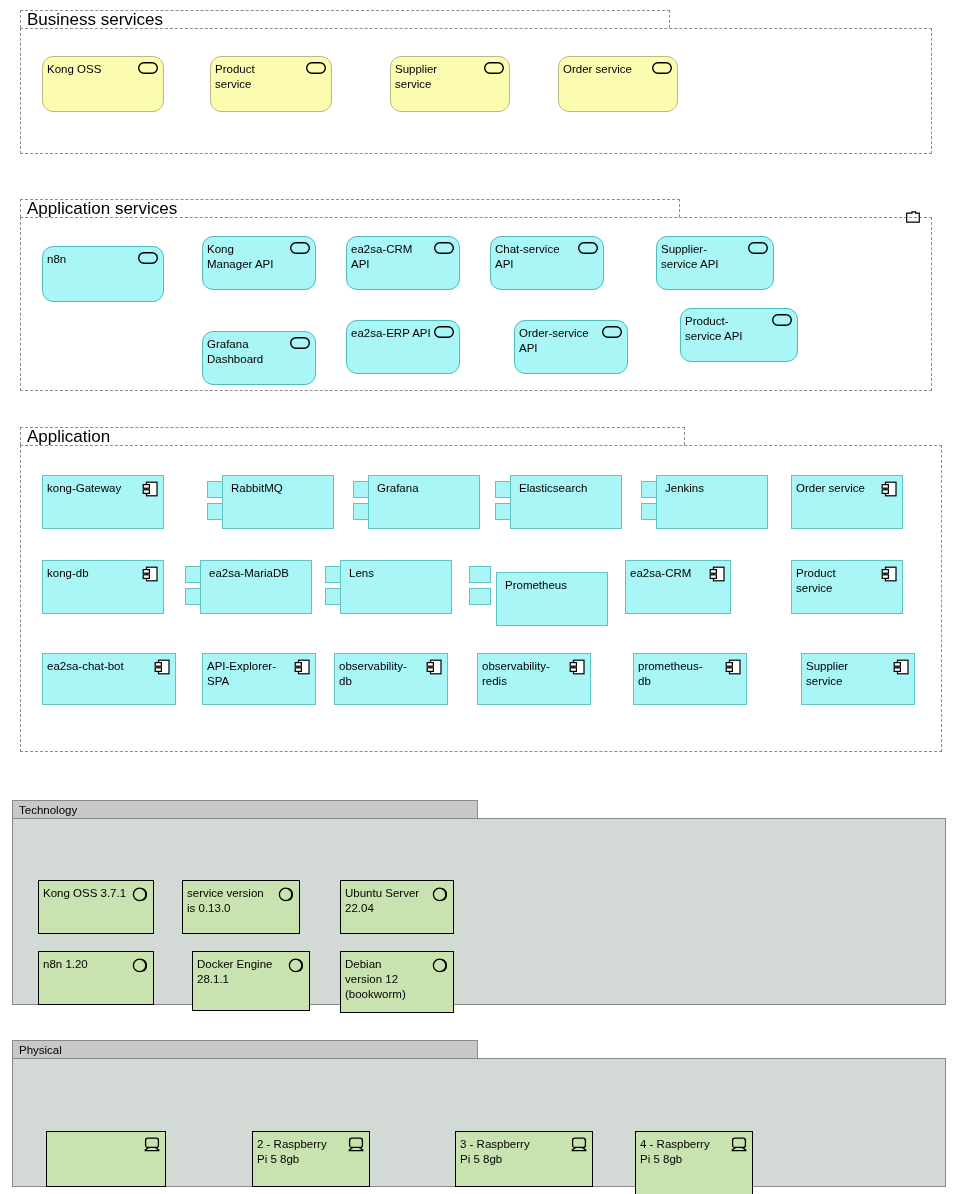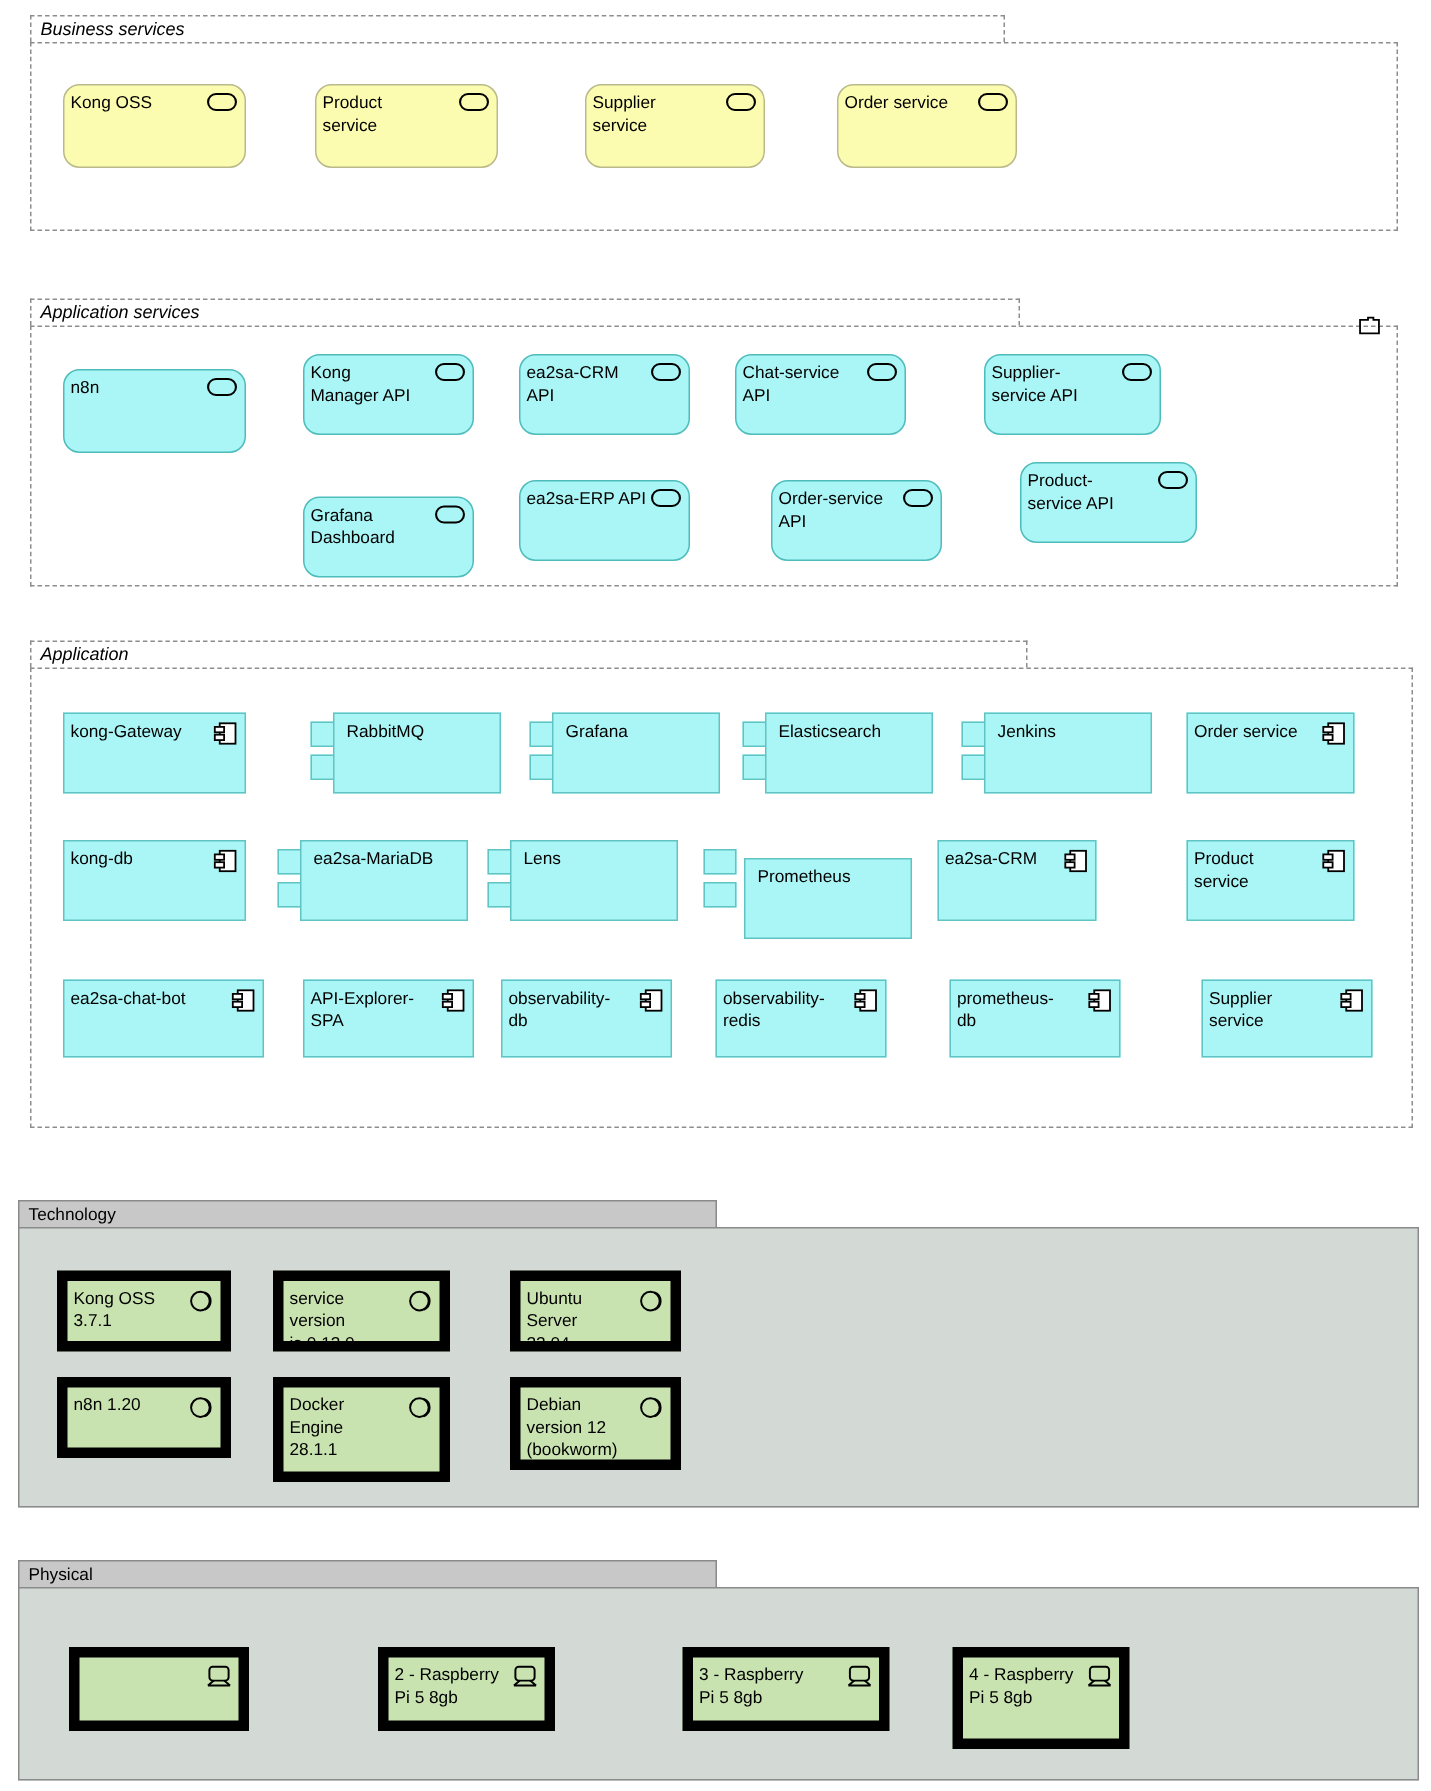--- a/index.html
+++ b/index.html
@@ -28,25 +28,24 @@
     height: 18px;
     border: 1px dashed #8d8d8d;
     border-bottom: none;
     box-sizing: border-box;
     background: transparent;
   }
   .dgroup .dg-tab-label {
     position: absolute;
     left: 6px;
     top: 1px;
-    font-size: 12px;
+    font-size: 17px;
     line-height: 15px;
     white-space: nowrap;
     color: #000;
-    font-style: italic;
   }
   .dgroup .dg-body {
     position: absolute;
     left: 0;
     box-sizing: border-box;
     border: 1px dashed #8d8d8d;
     background: transparent;
   }
   .dgroup .dg-folder {
     position: absolute;
@@ -122,21 +121,22 @@
     border-radius: 11px;
   }
   
   .el.app-comp {
     background: #aaf5f5;
     border: 1px solid #60c4c4;
   }
   
   .el.tech-node {
     background: #c9e3b0;
-    border: 7px solid #000000;
+    border: 1px solid #000000;
+    margin-top: 33px;
   }
 
   
   .comp-tab {
     position: absolute;
     width: 22px;
     height: 17px;
     background: #aaf5f5;
     border: 1px solid #60c4c4;
     box-sizing: border-box;
@@ -478,21 +478,21 @@
     </div>
     <div class="el tech-node" style="left: 38px; top: 918px; width: 116px; height: 54px;">
       <div class="el-label" style="padding-right: 22px;">n8n 1.20</div>
       <div class="el-icon" style="right: 5px;">
         <svg width="16" height="16" viewBox="0 0 16 16">
           <circle cx="7.6" cy="8.4" r="6.2" fill="none" stroke="#000" stroke-width="1.3"></circle>
           <path d="M 10.4 2.6 A 6.2 6.2 0 0 1 10.4 14.2" fill="none" stroke="#000" stroke-width="1.3"></path>
         </svg>
       </div>
     </div>
-    <div class="el tech-node" style="left: 182px; top: 918px; width: 118px; height: 70px;">
+    <div class="el tech-node" style="left: 192px; top: 918px; width: 118px; height: 60px;">
       <div class="el-label" style="padding-right: 22px;">Docker Engine
 28.1.1</div>
       <div class="el-icon" style="right: 5px;">
         <svg width="16" height="16" viewBox="0 0 16 16">
           <circle cx="7.6" cy="8.4" r="6.2" fill="none" stroke="#000" stroke-width="1.3"></circle>
           <path d="M 10.4 2.6 A 6.2 6.2 0 0 1 10.4 14.2" fill="none" stroke="#000" stroke-width="1.3"></path>
         </svg>
       </div>
     </div>
     <div class="el tech-node" style="left: 340px; top: 918px; width: 114px; height: 62px;">

